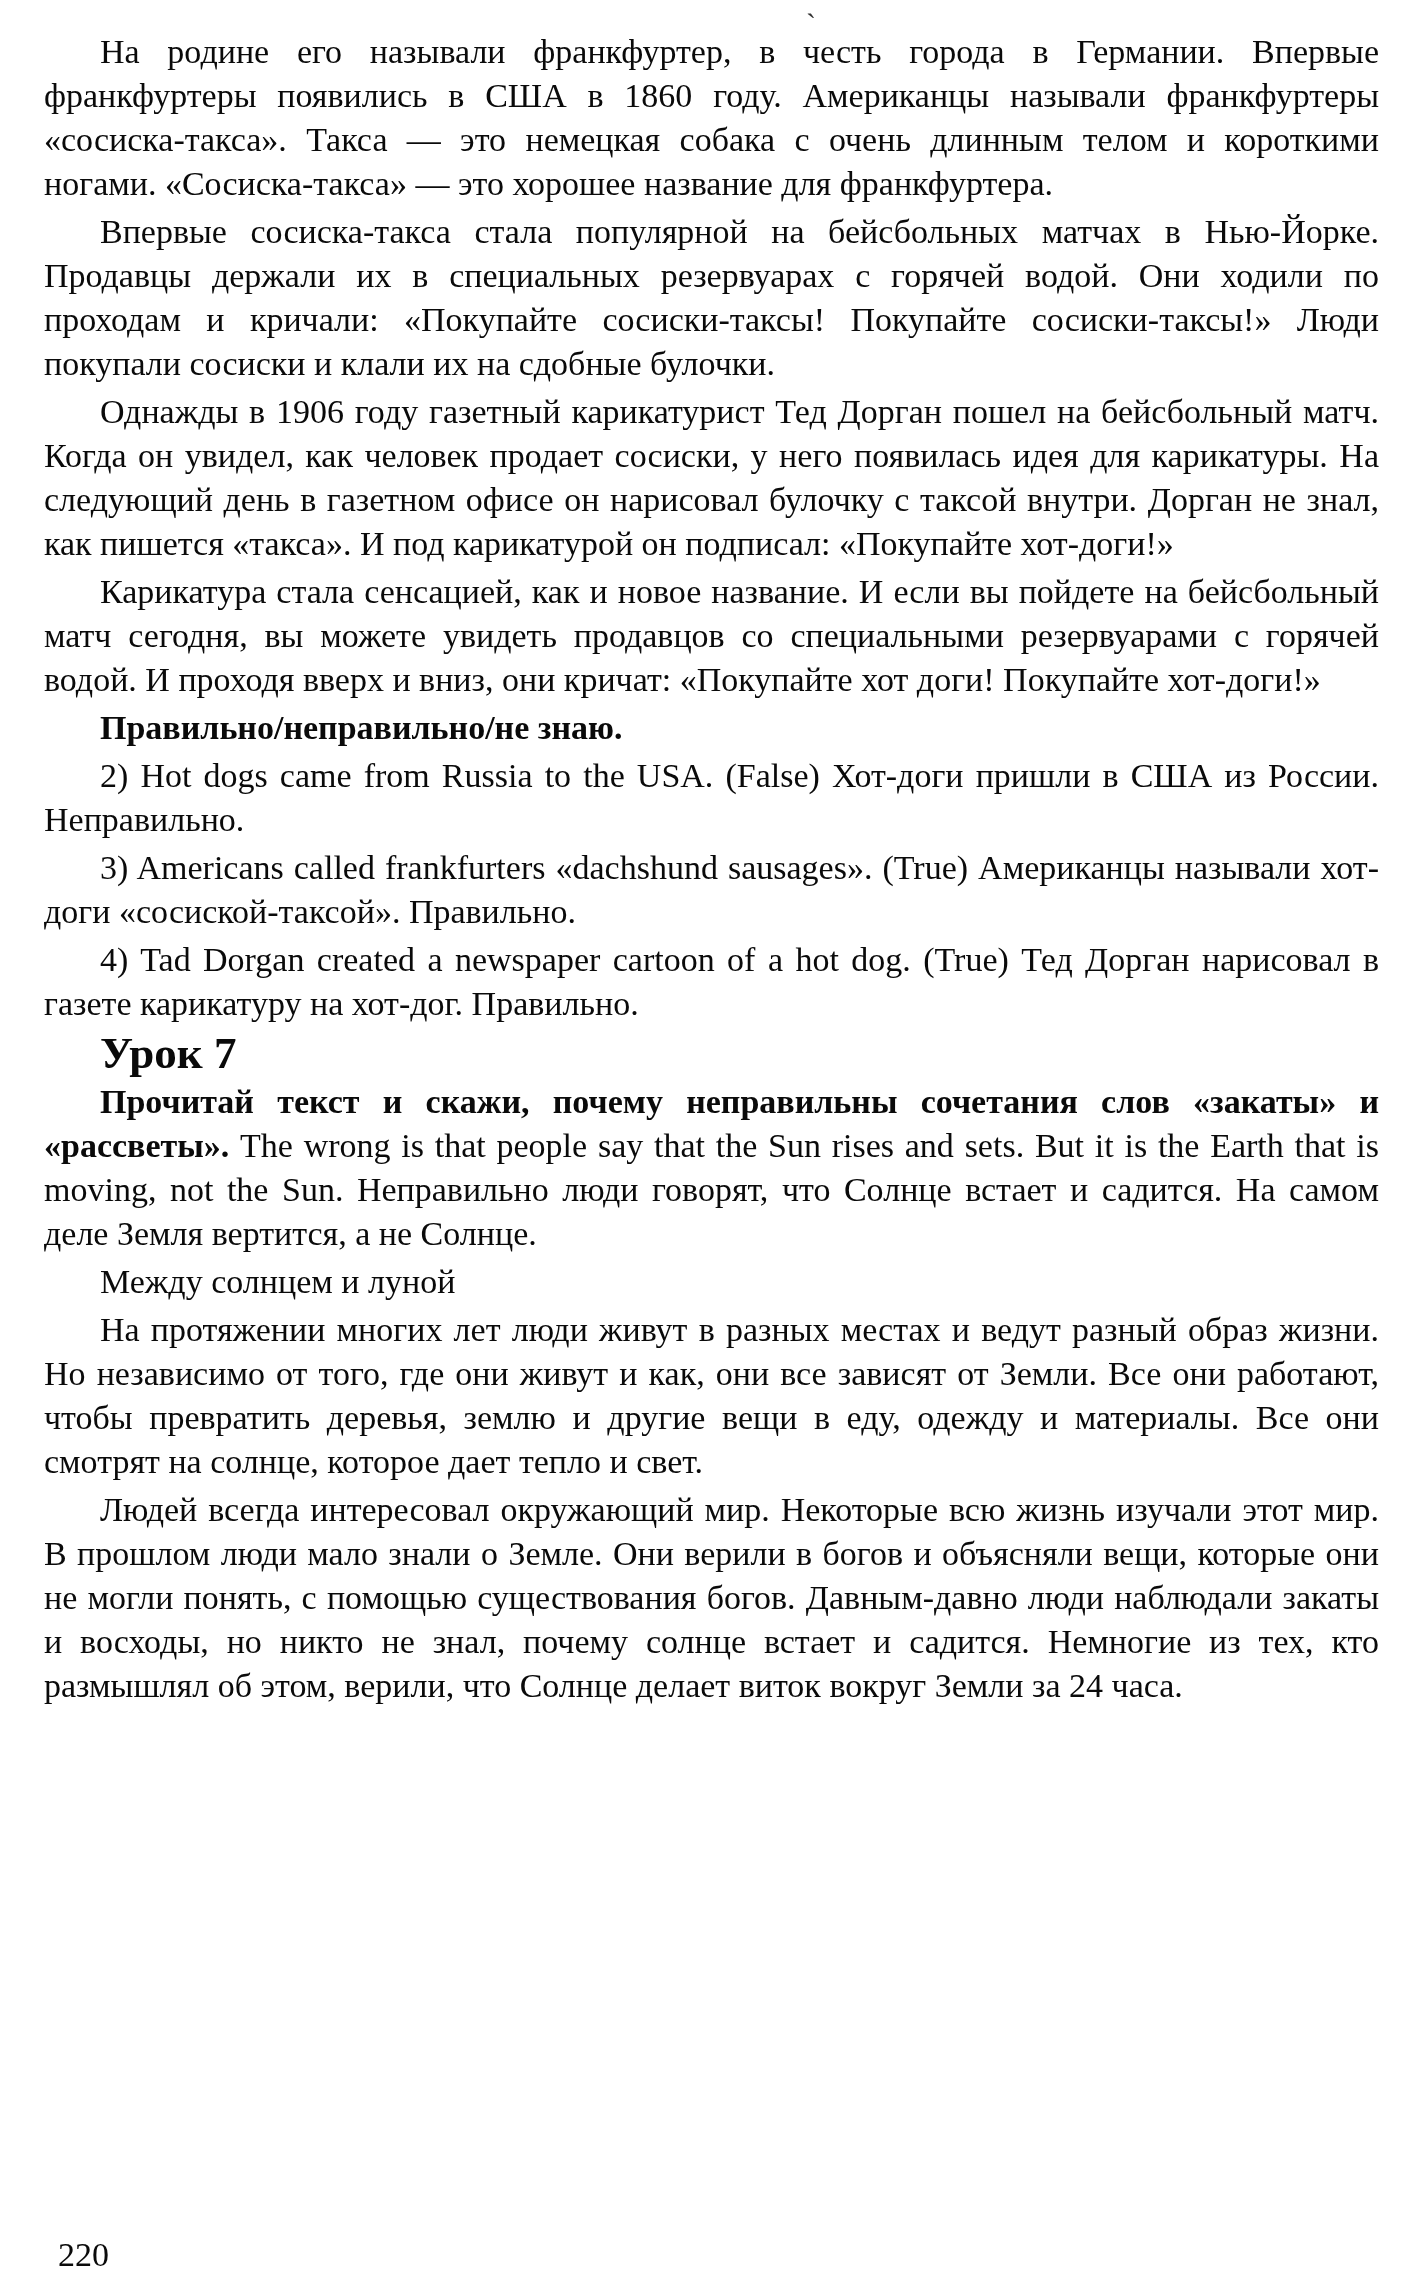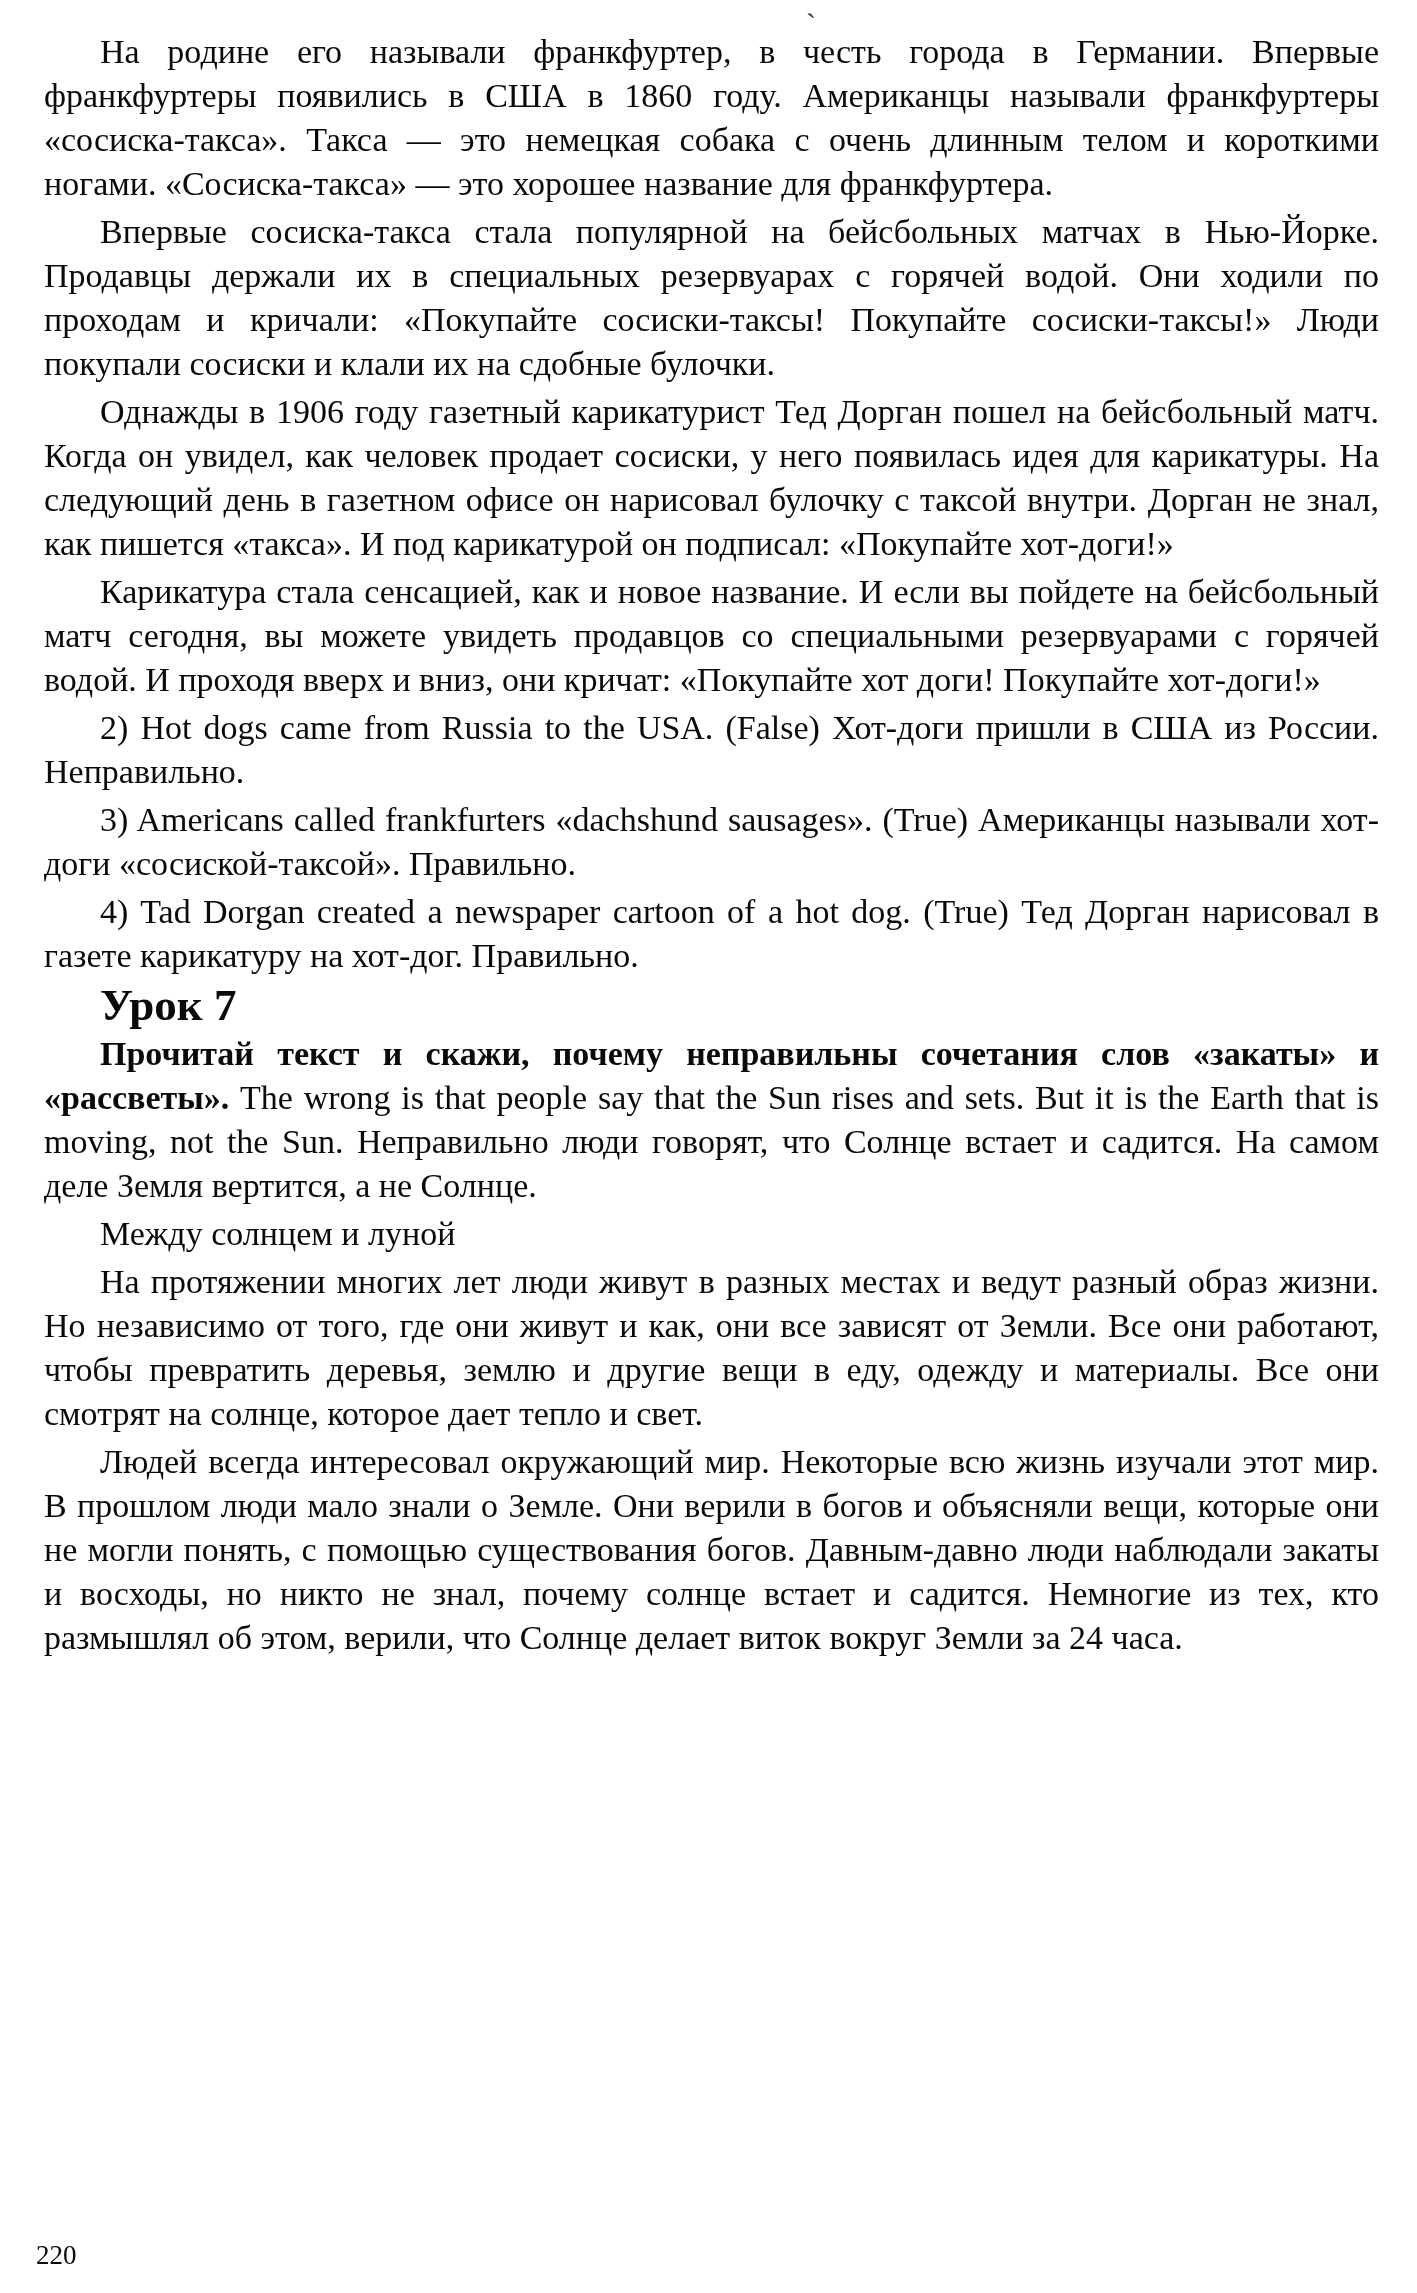--- a/index.html
+++ b/index.html
@@ -41,23 +41,23 @@
   }
   .centered-heading {
     text-align: center;
     font-weight: normal;
     margin: 0;
     text-indent: 0;
   }
   .task-lead { font-weight: bold; }
   .page-number {
     position: absolute;
-    left: 36px;
+    left: 58px;
     bottom: 16px;
-    font-size: 27px;
+    font-size: 34px;
   }
   .stray-mark {
     position: absolute;
     top: 2px;
     left: 806px;
     font-size: 30px;
     color: #333;
   }
 </style>
 </head>
@@ -66,20 +66,21 @@
 <div class="page">
   <span class="stray-mark">ˋ</span>
 
   <div class="body-text">
 
     <p>На родине его называли франкфуртер, в честь города в Германии. Впервые франкфуртеры появились в США в 1860 году. Американцы называли франкфуртеры «сосиска-такса». Такса — это немецкая собака с очень длинным телом и короткими ногами. «Сосиска-такса» — это хорошее название для франкфуртера.</p>
     <p>Впервые сосиска-такса стала популярной на бейсбольных матчах в Нью-Йорке. Продавцы держали их в специальных резервуарах с горячей водой. Они ходили по проходам и кричали: «Покупайте сосиски-таксы! Покупайте сосиски-таксы!» Люди покупали сосиски и клали их на сдобные булочки.</p>
     <p>Однажды в 1906 году газетный карикатурист Тед Дорган пошел на бейсбольный матч. Когда он увидел, как человек продает сосиски, у него появилась идея для карикатуры. На следующий день в газетном офисе он нарисовал булочку с таксой внутри. Дорган не знал, как пишется «такса». И под карикатурой он подписал: «Покупайте хот-доги!»</p>
     <p>Карикатура стала сенсацией, как и новое название. И если вы пойдете на бейсбольный матч сегодня, вы можете увидеть продавцов со специальными резервуарами с горячей водой. И проходя вверх и вниз, они кричат: «Покупайте хот доги! Покупайте хот-доги!»</p>
 
+    <p class="quiz-heading">Правильно/неправильно/не знаю.</p>
     <p>2) Hot dogs came from Russia to the USA. (False) Хот-доги пришли в США из России. Неправильно.</p>
     <p>3) Americans called frankfurters «dachshund sausages». (True) Американцы называли хот-доги «сосиской-таксой». Правильно.</p>
     <p>4) Tad Dorgan created a newspaper cartoon of a hot dog. (True) Тед Дорган нарисовал в газете карикатуру на хот-дог. Правильно.</p>
 
     <p class="lesson-heading">Урок 7</p>
 
     <p><span class="task-lead">Прочитай текст и скажи, почему неправильны сочетания слов «закаты» и «рассветы».</span><span> The wrong is that people say that the Sun rises and sets. But it is the Earth that is moving, not the Sun. Неправильно люди говорят, что Солнце встает и садится. На самом деле Земля вертится, а не Солнце.</span></p>
 
     <p class="centered-heading">Между солнцем и луной</p>
 

